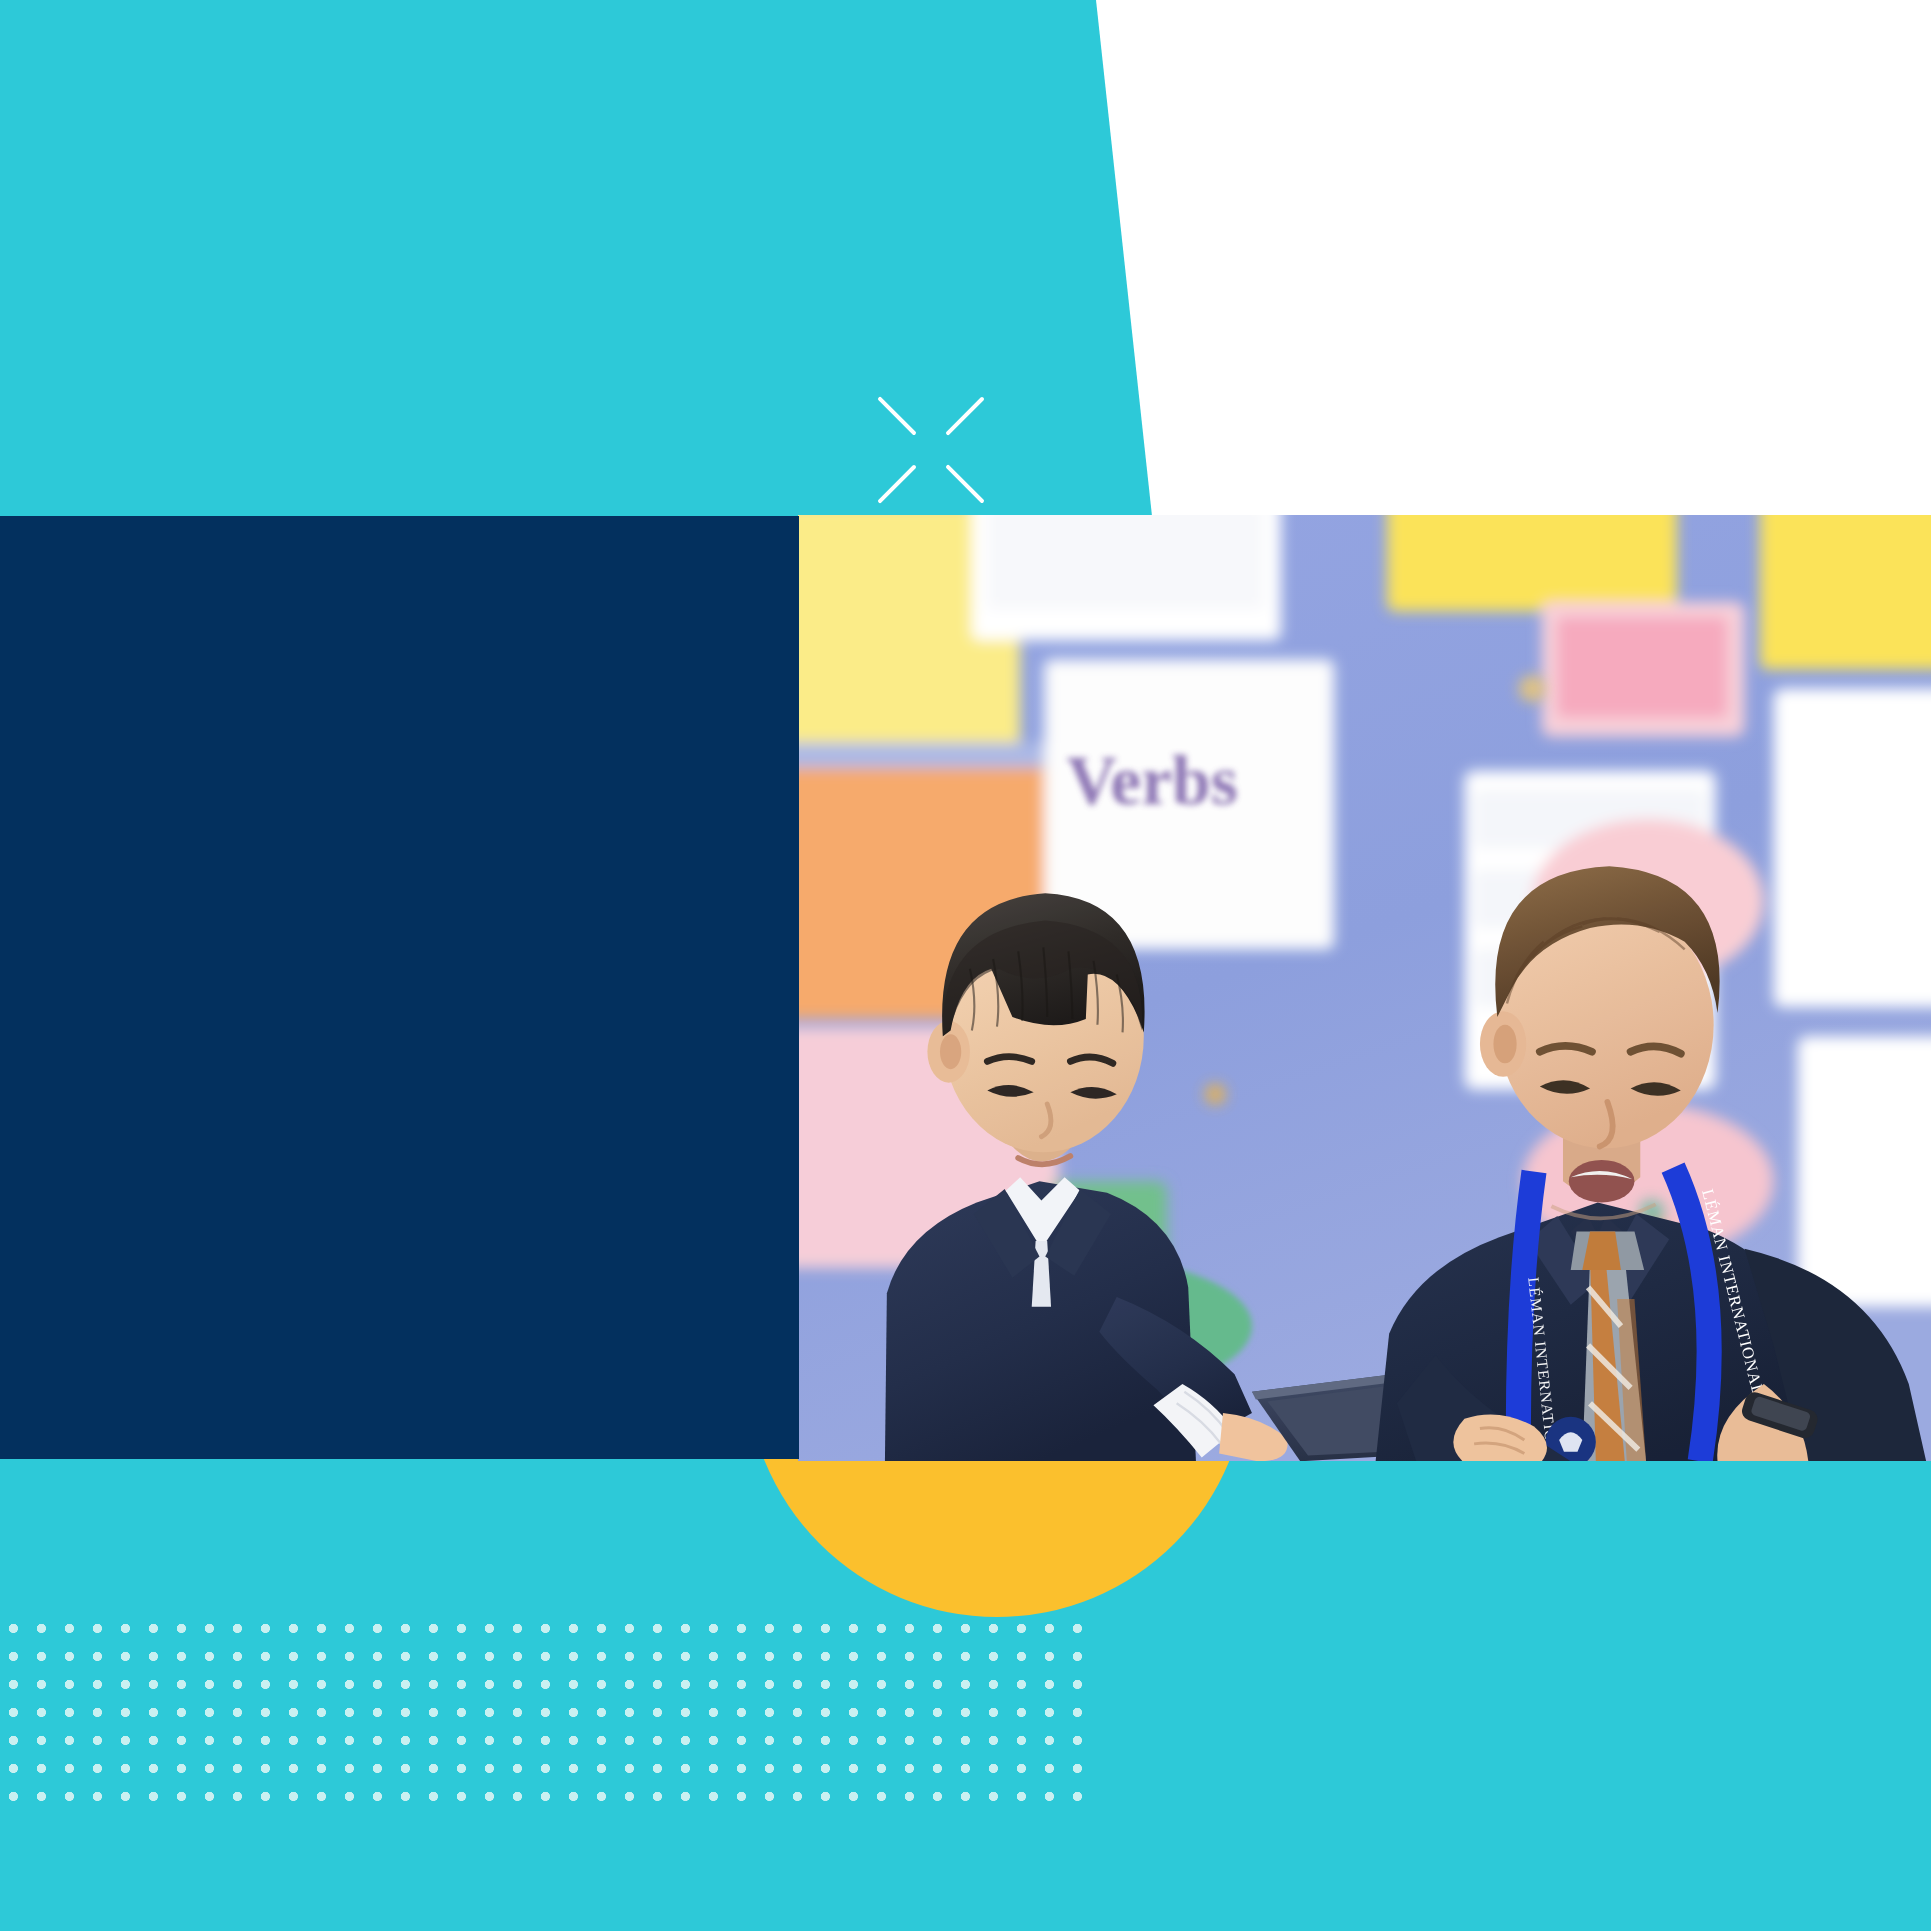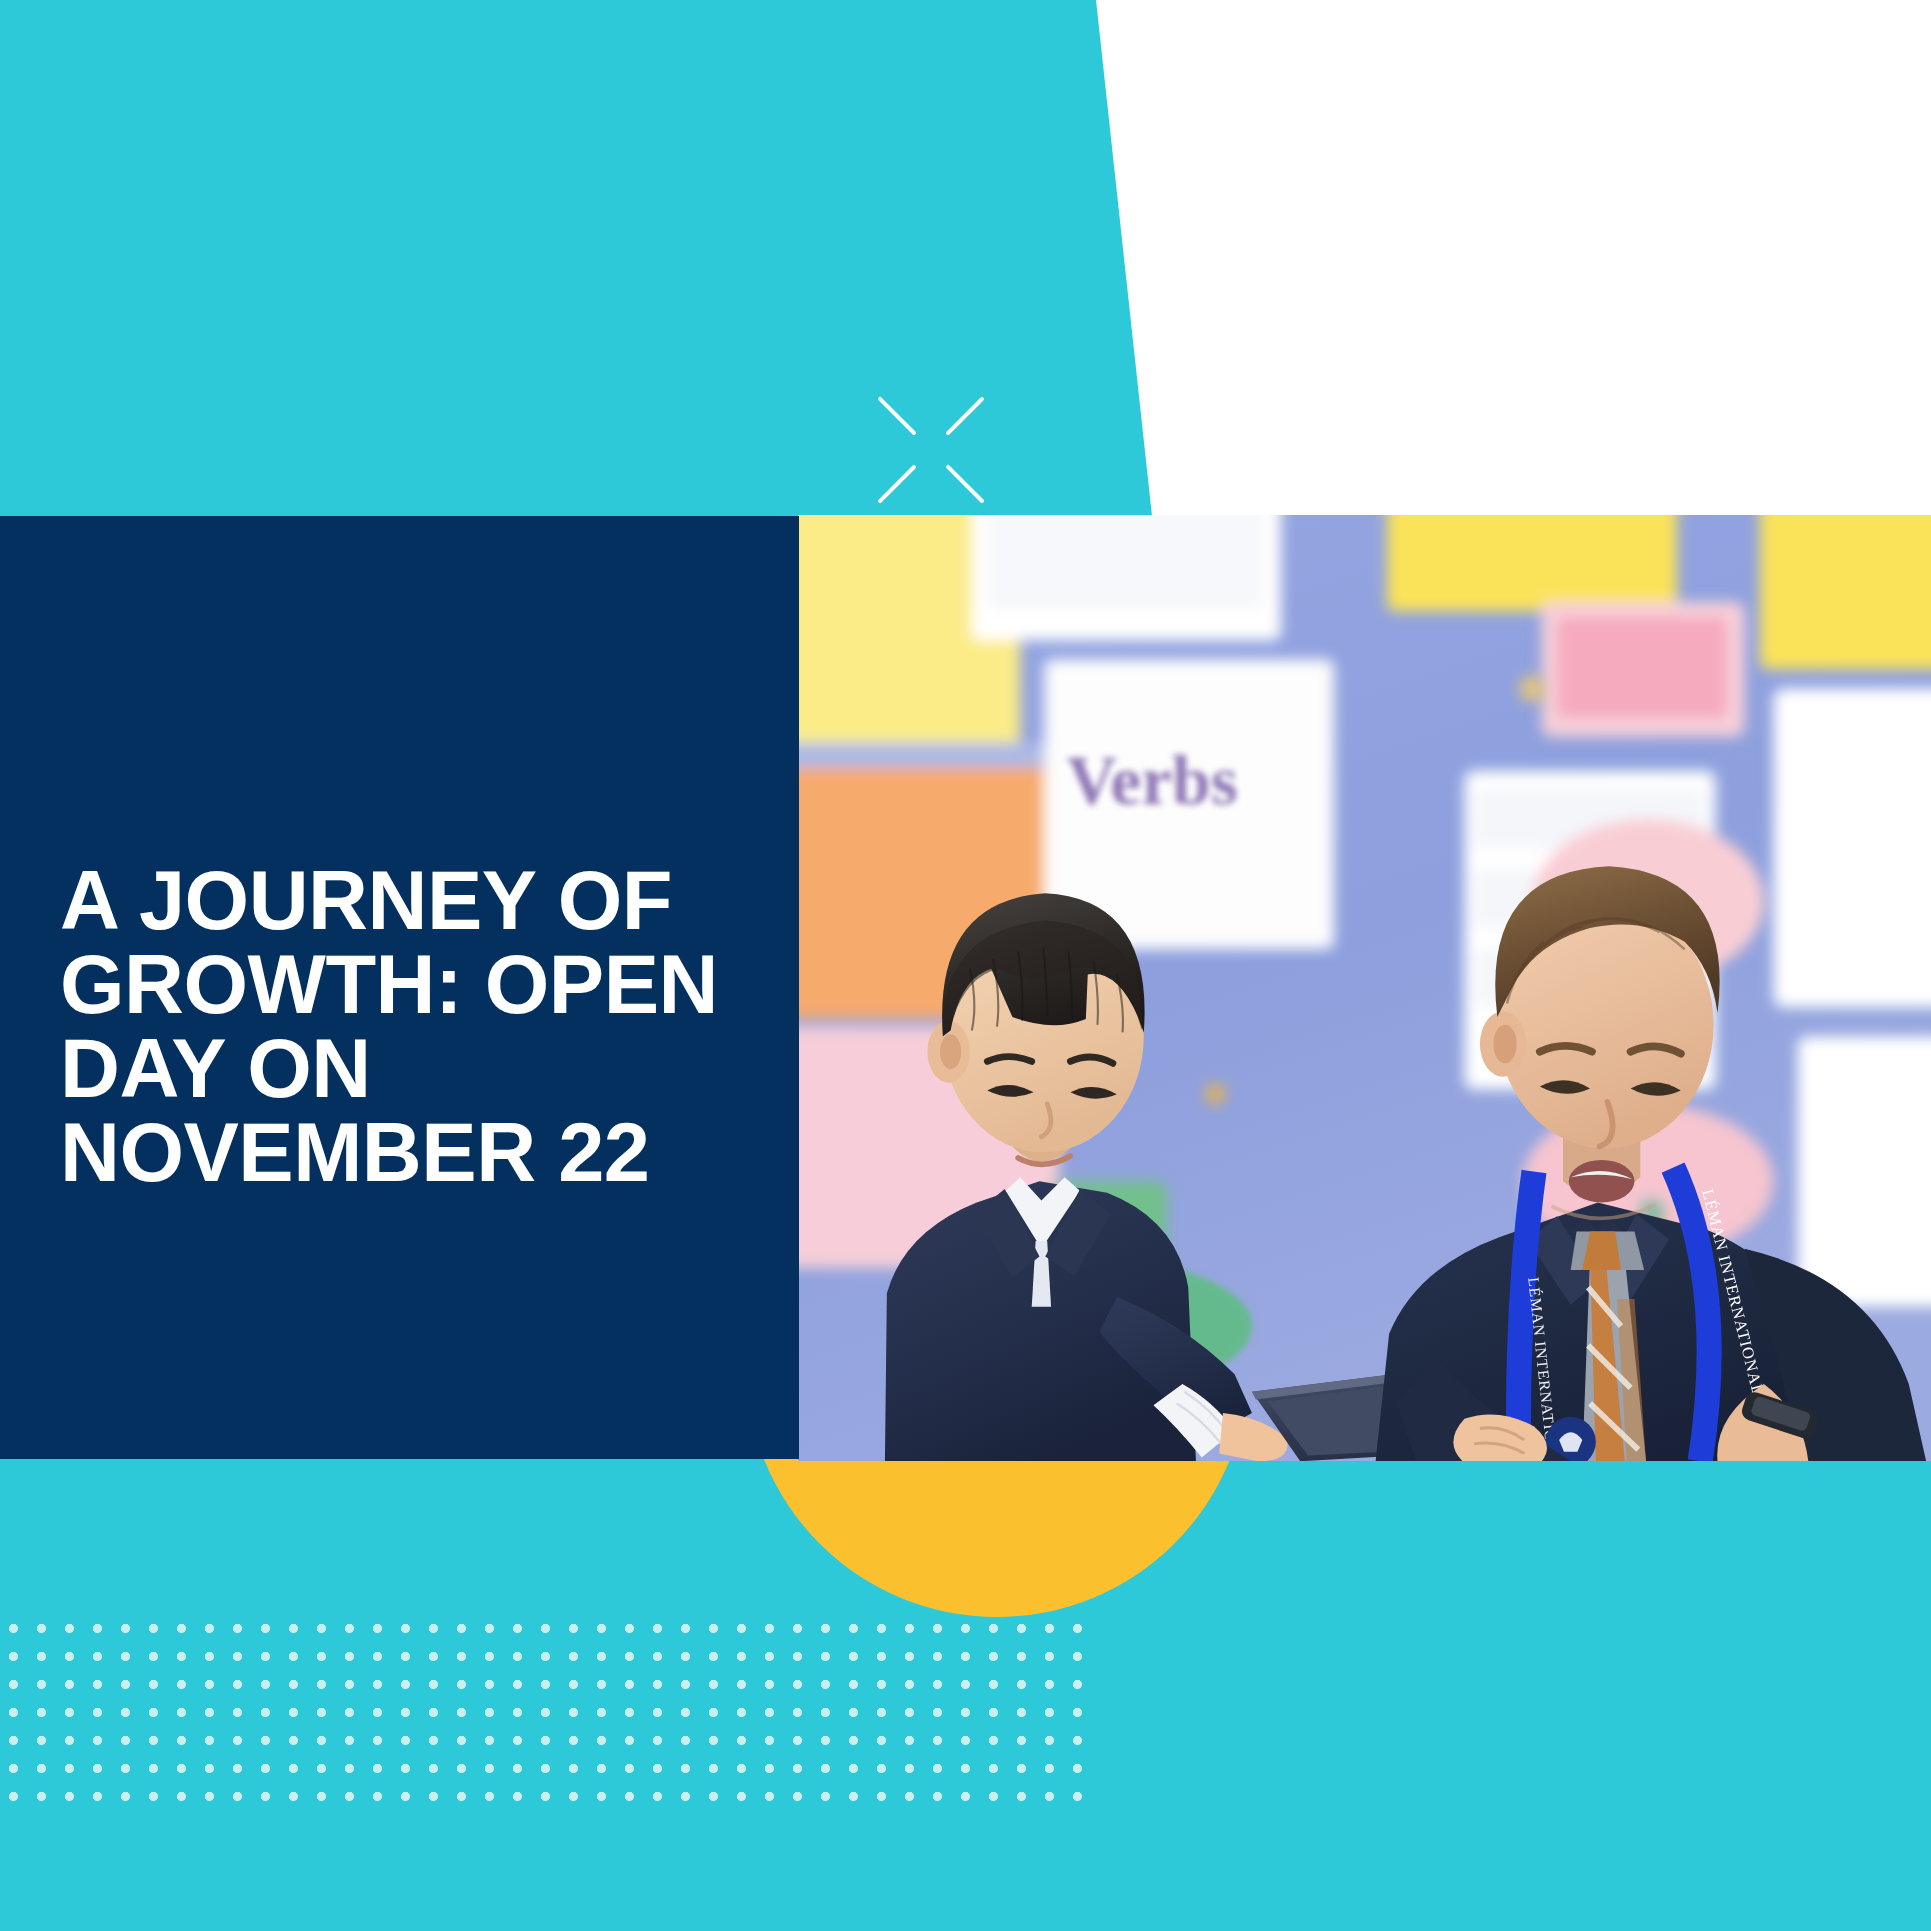--- a/index.html
+++ b/index.html
@@ -374,18 +374,15 @@
         <path d="M1000 900 Q1040 930 1046 980 L952 980 Q948 934 1000 900 Z" fill="#e9bb95"></path>
         <rect x="984" y="906" width="78" height="30" rx="10" transform="rotate(18 984 906)" fill="#20242c"></rect>
         <rect x="992" y="912" width="60" height="20" rx="5" transform="rotate(18 992 912)" fill="#3c424e"></rect>
       </g>
 
       <rect x="0" y="0" width="1173" height="980" fill="#ffffff" opacity="0.02"></rect>
     </svg>
   </div>
 
   <div class="navy-panel"></div>
-  <div class="headline">A JOURNEY OF GROWTH: OPEN
-DAY ON
-NOVEMBER 22</div>
 
 </div>
 
 
 </body></html>

